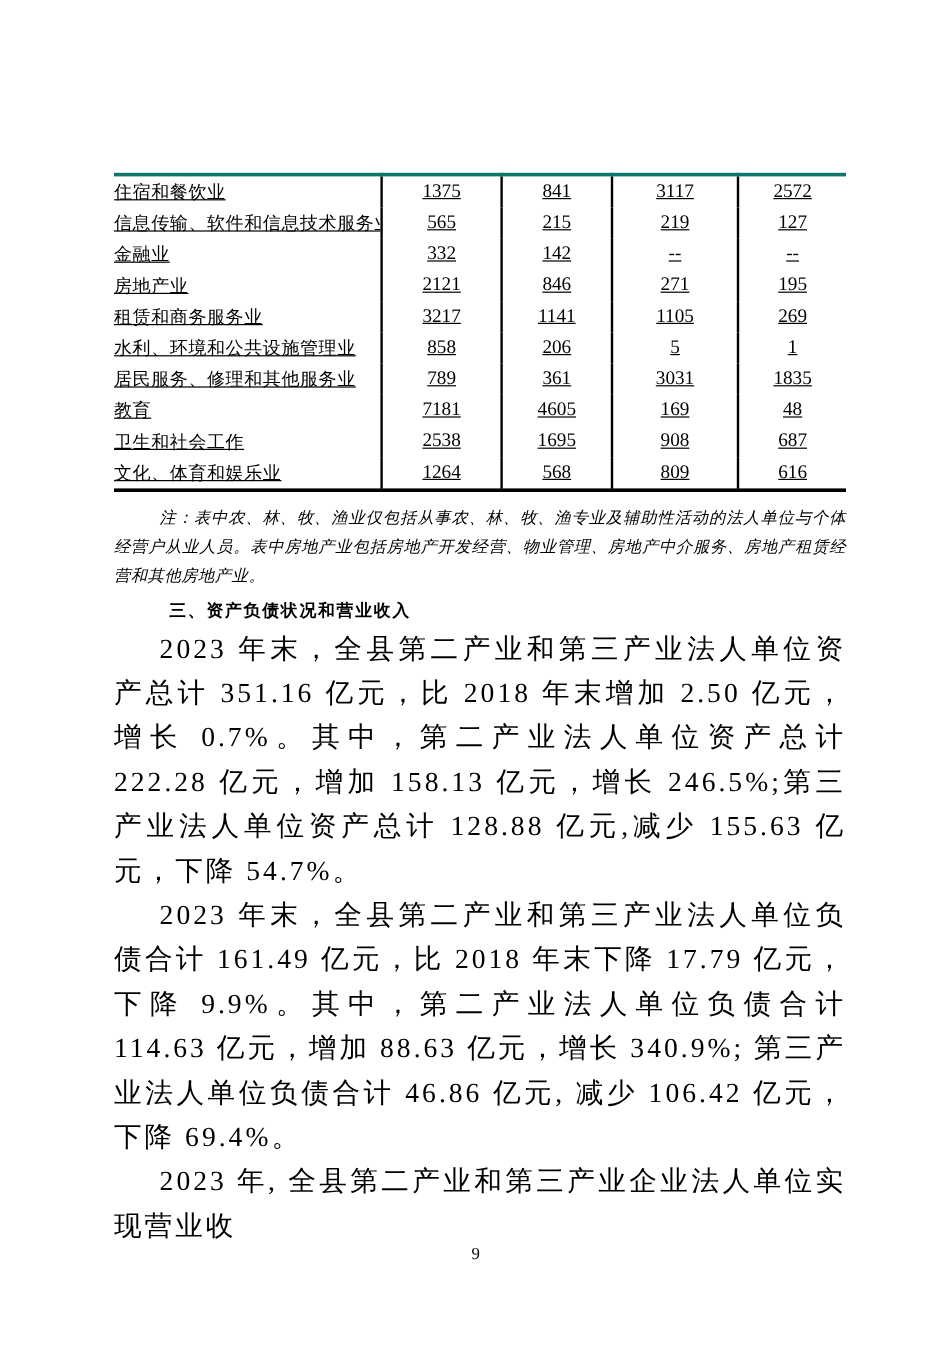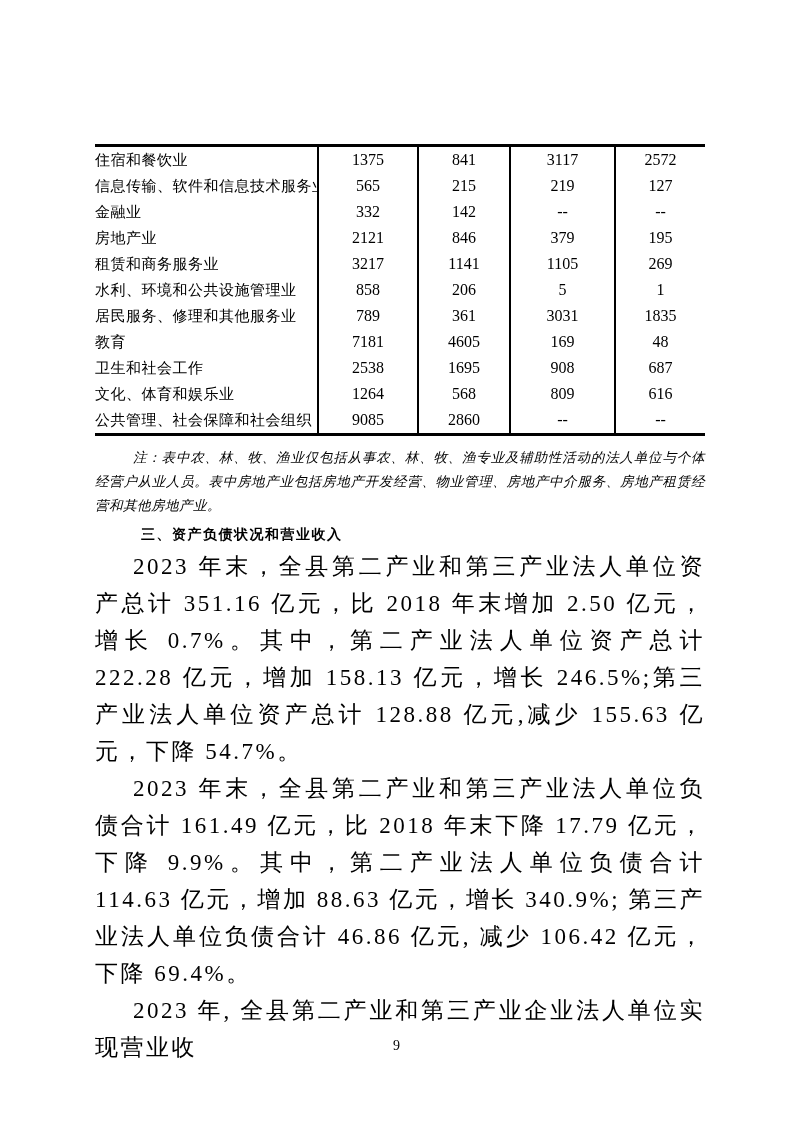--- a/index.html
+++ b/index.html
@@ -13,22 +13,23 @@
   }
   .content {
     position:absolute;
     left:95px; top:144px;
     width:610px;
   }
   table.industry {
     border-collapse:collapse;
     table-layout:fixed;
     width:610px;
-    border-top:3px solid #000000;
+    border-top:3px solid #0f766e;
     border-bottom:3px solid #000;
+    text-decoration:underline;
   }
   table.industry td {
     height:26px;
     padding:0;
     vertical-align:middle;
     white-space:nowrap;
     overflow:hidden;
   }
   td.lbl {
     font-size:15px;
@@ -109,21 +110,21 @@
             <td class="lbl">金融业</td>
             <td class="val">332</td>
             <td class="val">142</td>
             <td class="val">--</td>
             <td class="val">--</td>
           </tr>
           <tr>
             <td class="lbl">房地产业</td>
             <td class="val">2121</td>
             <td class="val">846</td>
-            <td class="val">379</td>
+            <td class="val">271</td>
             <td class="val">195</td>
           </tr>
           <tr>
             <td class="lbl">租赁和商务服务业</td>
             <td class="val">3217</td>
             <td class="val">1141</td>
             <td class="val">1105</td>
             <td class="val">269</td>
           </tr>
           <tr>
@@ -154,27 +155,20 @@
             <td class="val">908</td>
             <td class="val">687</td>
           </tr>
           <tr>
             <td class="lbl">文化、体育和娱乐业</td>
             <td class="val">1264</td>
             <td class="val">568</td>
             <td class="val">809</td>
             <td class="val">616</td>
           </tr>
-          <tr>
-            <td class="lbl">公共管理、社会保障和社会组织</td>
-            <td class="val">9085</td>
-            <td class="val">2860</td>
-            <td class="val">--</td>
-            <td class="val">--</td>
-          </tr>
         </tbody>
     </table>
 
     <p class="note">注：表中农、林、牧、渔业仅包括从事农、林、牧、渔专业及辅助性活动的法人单位与个体经营户从业人员。表中房地产业包括房地产开发经营、物业管理、房地产中介服务、房地产租赁经营和其他房地产业。</p>
 
     <h3 class="heading">三、资产负债状况和营业收入</h3>
 
     <p class="para">2023 年末，全县第二产业和第三产业法人单位资产总计 351.16 亿元，比 2018 年末增加 2.50 亿元，增长 0.7%。其中，第二产业法人单位资产总计 222.28 亿元，增加 158.13 亿元，增长 246.5%;第三产业法人单位资产总计 128.88 亿元,减少 155.63 亿元，下降 54.7%。</p>
     <p class="para">2023 年末，全县第二产业和第三产业法人单位负债合计 161.49 亿元，比 2018 年末下降 17.79 亿元，下降 9.9%。其中，第二产业法人单位负债合计 114.63 亿元，增加 88.63 亿元，增长 340.9%; 第三产业法人单位负债合计 46.86 亿元, 减少 106.42 亿元，下降 69.4%。</p>
     <p class="para">2023 年, 全县第二产业和第三产业企业法人单位实现营业收</p>

